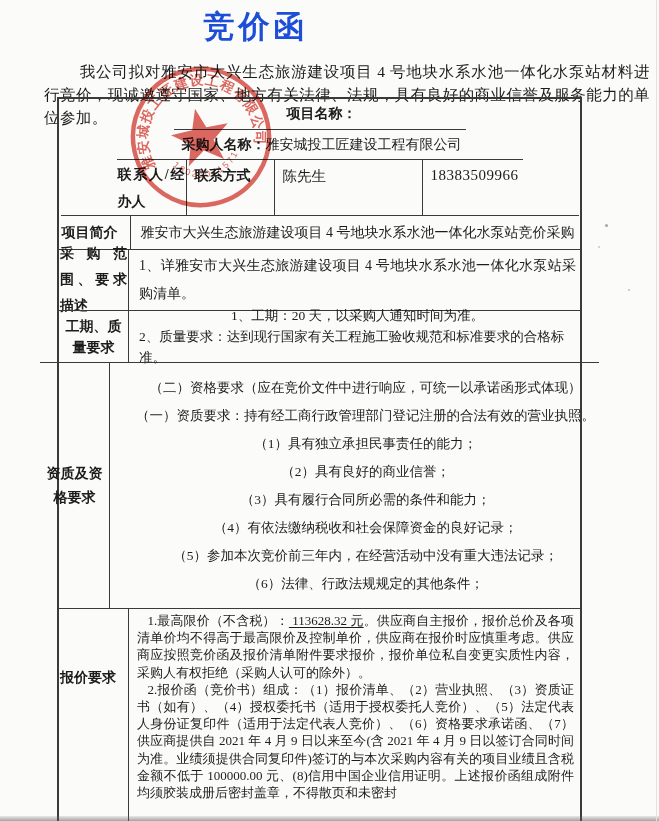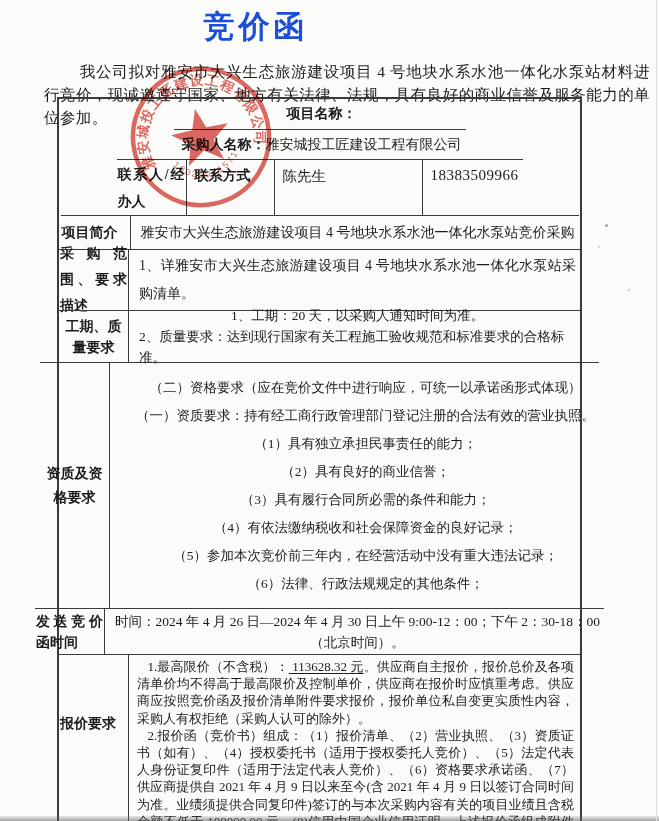--- a/index.html
+++ b/index.html
@@ -161,29 +161,20 @@
       <div class="qitem">（一）资质要求：持有经工商行政管理部门登记注册的合法有效的营业执照。</div>
       <div class="qitem">（1）具有独立承担民事责任的能力；</div>
       <div class="qitem">（2）具有良好的商业信誉；</div>
       <div class="qitem">（3）具有履行合同所必需的条件和能力；</div>
       <div class="qitem">（4）有依法缴纳税收和社会保障资金的良好记录；</div>
       <div class="qitem">（5）参加本次竞价前三年内，在经营活动中没有重大违法记录；</div>
       <div class="qitem">（6）法律、行政法规规定的其他条件；</div>
     </div>
   </div>
 
-  <div class="trow r8">
-    <div class="lab">
-      <div class="lt">发送竞价函时间</div>
-    </div>
-    <div class="val">
-      <div class="tline">时间：2024 年 4 月 26 日—2024 年 4 月 30 日上午 9:00-12：00；下午 2：30-18：00</div>
-      <div class="tline">（北京时间）。</div>
-    </div>
-  </div>
 
   <div class="trow r9">
     <div class="lab">
       <div class="lt">报价要求</div>
     </div>
     <div class="val">
       <p class="para"><span>1.最高限价（不含税）：</span><u> 113628.32 元</u><span>。供应商自主报价，报价总价及各项清单价均不得高于最高限价及控制单价，供应商在报价时应慎重考虑。供应商应按照竞价函及报价清单附件要求报价，报价单位私自变更实质性内容，采购人有权拒绝（采购人认可的除外）。</span></p>
       <p class="para">2.报价函（竞价书）组成：（1）报价清单、（2）营业执照、（3）资质证书（如有）、（4）授权委托书（适用于授权委托人竞价）、（5）法定代表人身份证复印件（适用于法定代表人竞价）、（6）资格要求承诺函、（7）供应商提供自 2021 年 4 月 9 日以来至今(含 2021 年 4 月 9 日以签订合同时间为准。业绩须提供合同复印件)签订的与本次采购内容有关的项目业绩且含税金额不低于 100000.00 元、(8)信用中国企业信用证明。上述报价函组成附件均须胶装成册后密封盖章，不得散页和未密封</p>
     </div>
   </div>

